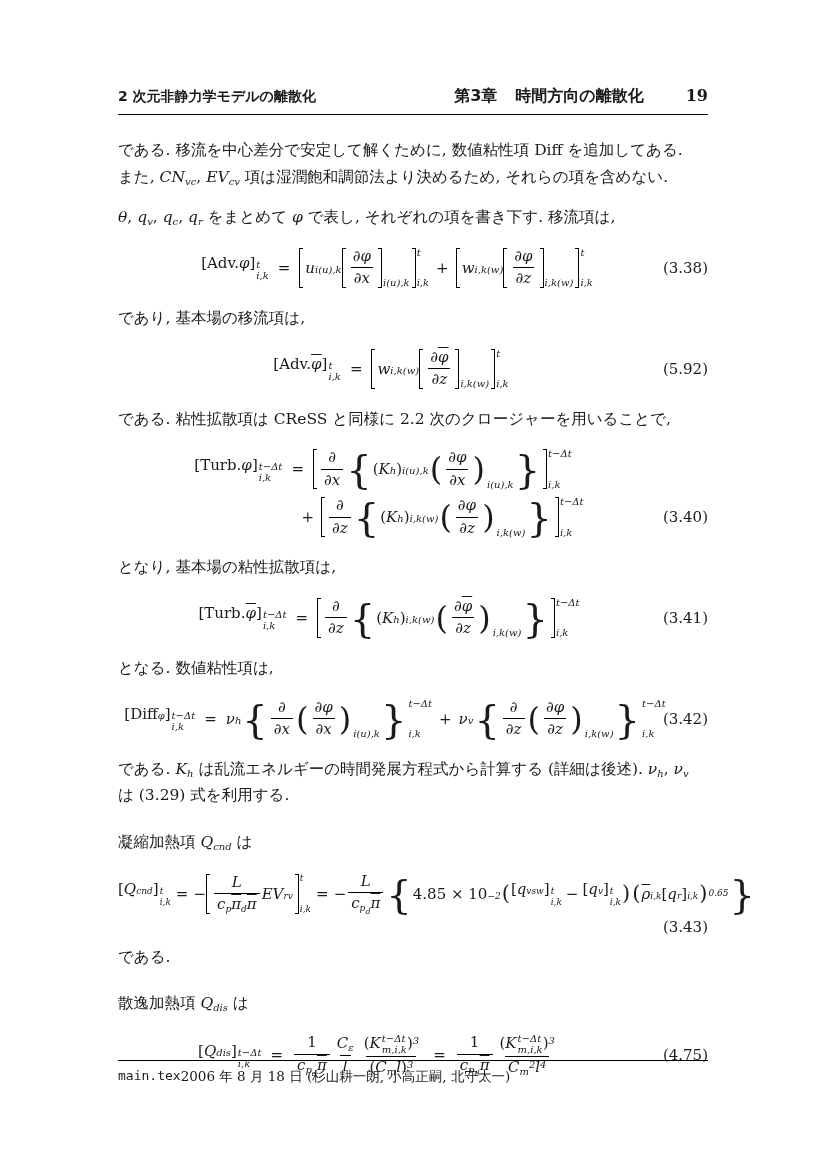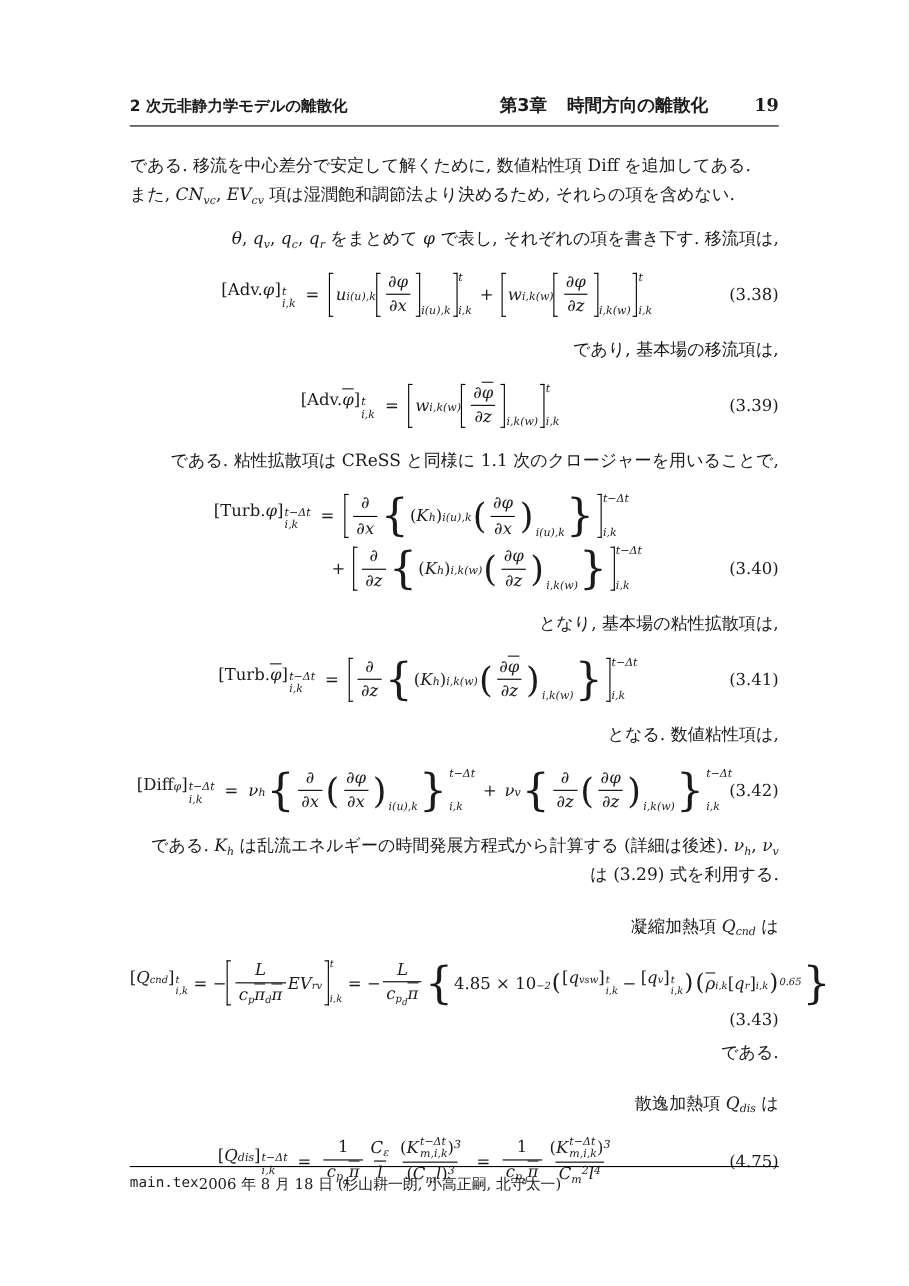--- a/index.html
+++ b/index.html
@@ -15,21 +15,21 @@
   .ph-right { display:inline-flex; align-items:baseline; font-weight:bold; font-size:16px;
               font-family:"DejaVu Sans","Liberation Sans",sans-serif; }
   .ph-title { margin-left:18px; }
   .ph-num { margin-left:42px; font-family:"DejaVu Serif","Liberation Serif",serif; }
   .pagefooter { position:absolute; left:118px; width:590px; top:1060px; border-top:1.2px solid #000;
                 padding-top:7px; display:flex; font-size:13.5px; }
   .ft-file { font-family:"DejaVu Sans Mono","Liberation Mono",monospace; font-size:13px; }
 
   
   .para { font-size:15.5px; line-height:1.72; margin:22px 0 14px; text-align:justify; }
-  .tline { font-size:15.5px; line-height:1.72; margin:4px 0;text-align:right; }
+  .tline { font-size:15.5px; line-height:1.72; margin:4px 0; }
 
   
   .m  { font-style:italic; }
   .mr { font-style:normal; }
   .ts { font-size:10px; font-style:italic; line-height:1; }
   sub.ts { vertical-align:-0.3em; } sup.ts { vertical-align:0.45em; }
   sub.ts sub { font-size:8px; font-style:italic; }
   .ov { text-decoration:overline; }
   .atom { display:inline-flex; align-items:baseline; white-space:nowrap; }
   .grp  { display:inline-flex; align-items:center; }
@@ -184,25 +184,25 @@
                   <span>i,k(w)</span>
                 </span>
           </span>
           <span class="sqR"></span>
           <span class="scr">
                 <span>t</span>
                 <span>i,k</span>
               </span>
         </span>
       </span>
-      <span class="eqnum">(3.39)</span>
-    </div>
-  </div>
-
-  <p class="tline">である. 粘性拡散項は CReSS と同様に 1.1 次のクロージャーを用いることで,</p>
+      <span class="eqnum">(5.92)</span>
+    </div>
+  </div>
+
+  <p class="tline">である. 粘性拡散項は CReSS と同様に 2.2 次のクロージャーを用いることで,</p>
 
   <div class="eqblock">
     <div class="eqrow" style="margin-bottom:6px">
       <span class="egrp" style="left:-30px">
         <span class="atom">
               <span class="mr">[</span>
               <span class="mr">Turb.</span>
               <span class="m">φ</span>
               <span class="mr">]</span>
               <span class="stk">

